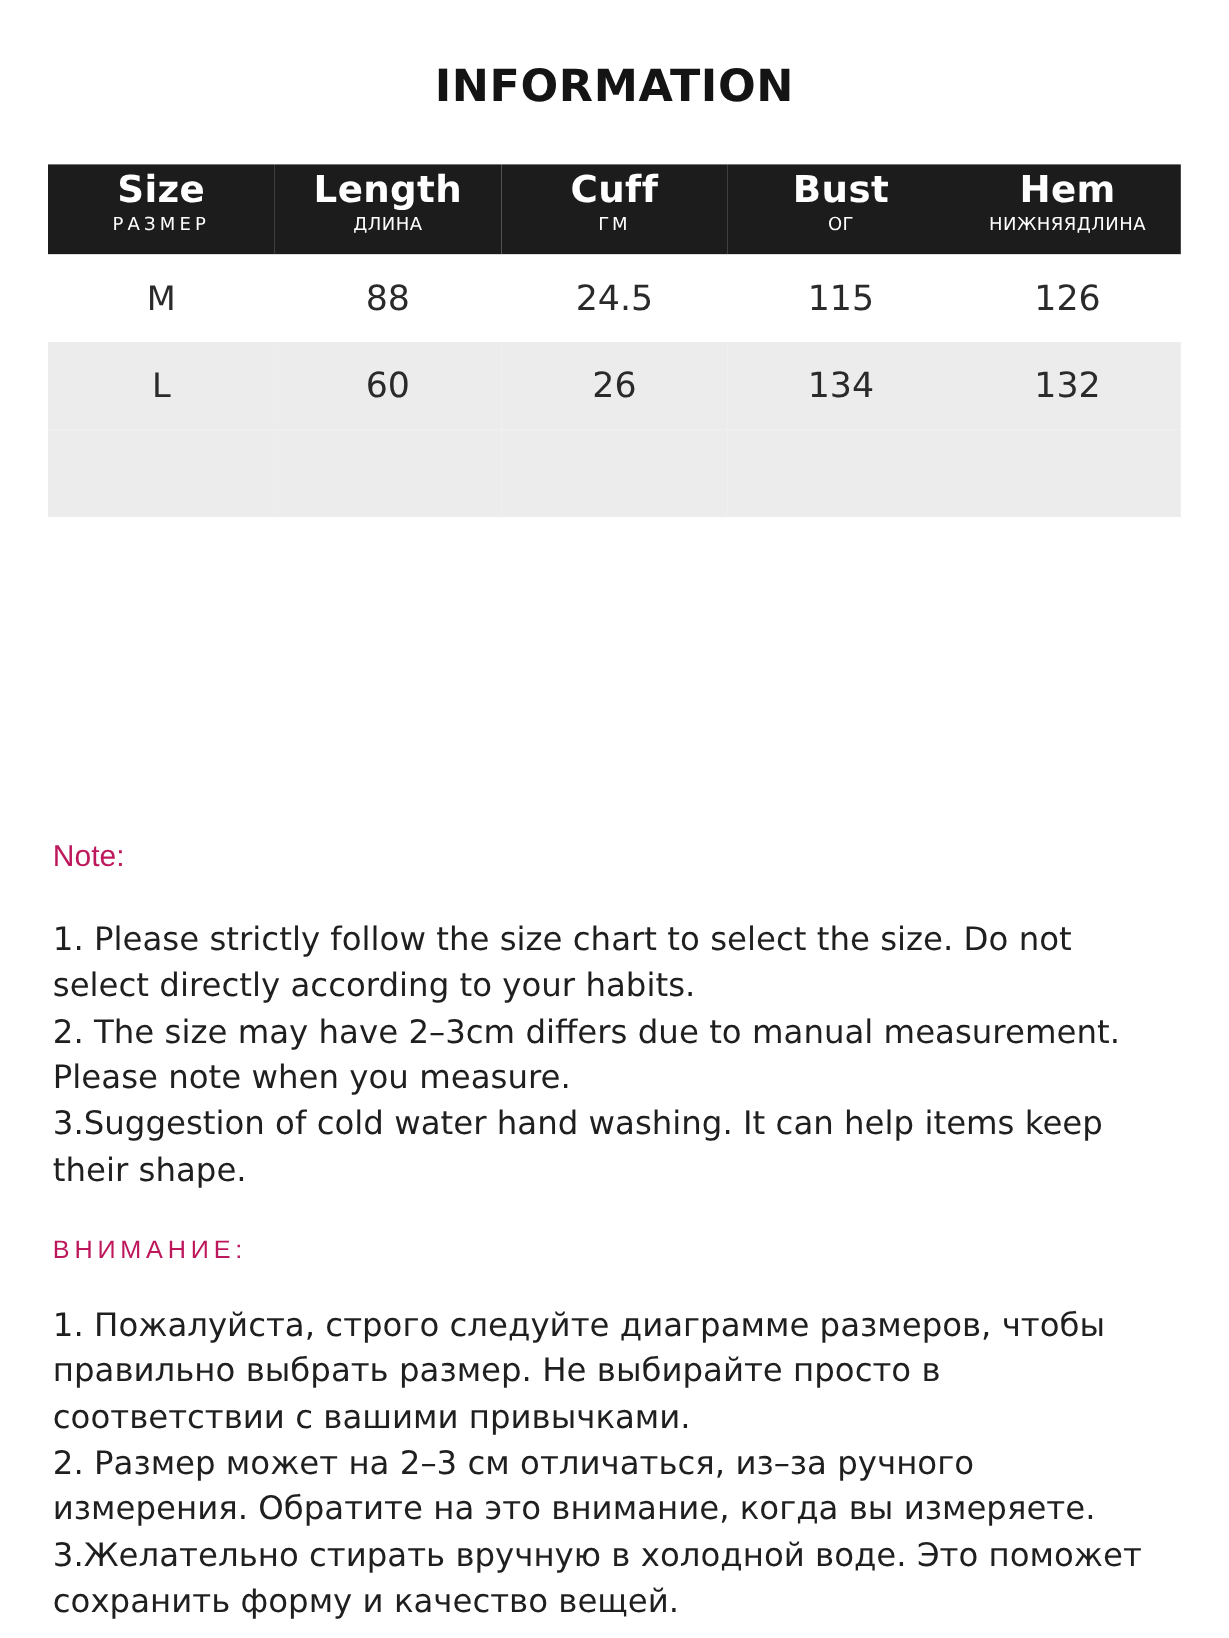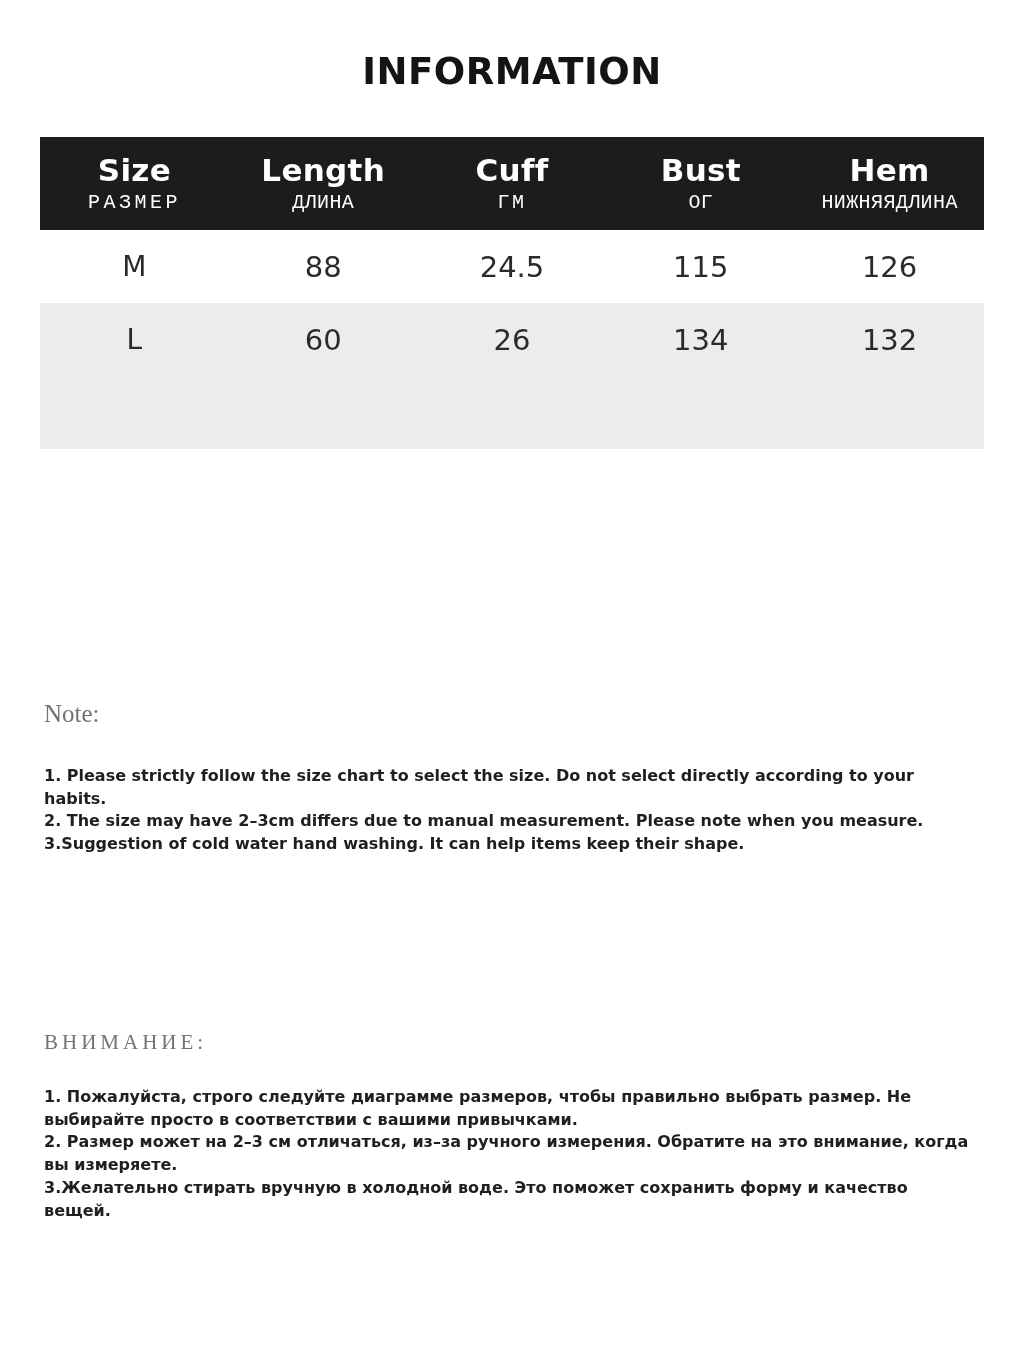--- a/index.html
+++ b/index.html
@@ -43,40 +43,39 @@
     top: 137px;
     left: 40px;
     width: 944px;
     border-collapse: collapse;
     table-layout: fixed;
   }
   .size-table thead tr {
     background: #1c1c1c;
   }
   .size-table thead th {
-    padding: 16px 0 14px 0;
+    padding: 4px 0 14px 0;
     text-align: center;
     vertical-align: middle;
     color: #ffffff;
     font-weight: normal;
   }
   .hdr-en {
     display: block;
     font-size: 31px;
     font-weight: bold;
     line-height: 1.1;
     letter-spacing: 0.3px;
   }
   .hdr-ru {
     display: block;
-    font-size: 20px;
+    font-size: 15px;
     line-height: 1.3;
     margin-top: 3px;
     letter-spacing: 0.4px;
-    font-family: Liberation Mono, monospace;
   }
   th.col-size .hdr-ru {
     letter-spacing: 3.5px;
   }
   th.col-cuff .hdr-ru {
     letter-spacing: 2.5px;
   }
 
   .size-table tbody td {
     text-align: center;
@@ -102,33 +101,32 @@
   }
 
   
   .note-block {
     position: absolute;
     left: 44px;
     width: 930px;
   }
   .note-heading {
     font-size: 25px;
-    color: #737373;
-    font-family: Liberation Serif, serif;
+    color: #be185d;
+    font-family: Liberation Sans, sans-serif;
   }
   .note-heading.ru {
     letter-spacing: 4px;
     font-size: 21px;
   }
   .note-body {
-    font-size: 16px;
+    font-size: 27px;
     line-height: 1.42;
     color: #1f1f1f;
     white-space: pre-line;
-    font-weight: bold;
   }
   #note-en-heading { top: 700px; }
   #note-en-body { top: 765px; }
   #note-ru-heading { top: 1030px; }
   #note-ru-body { top: 1086px; }
 </style>
 </head>
 <body>
 
 <div class="page">

